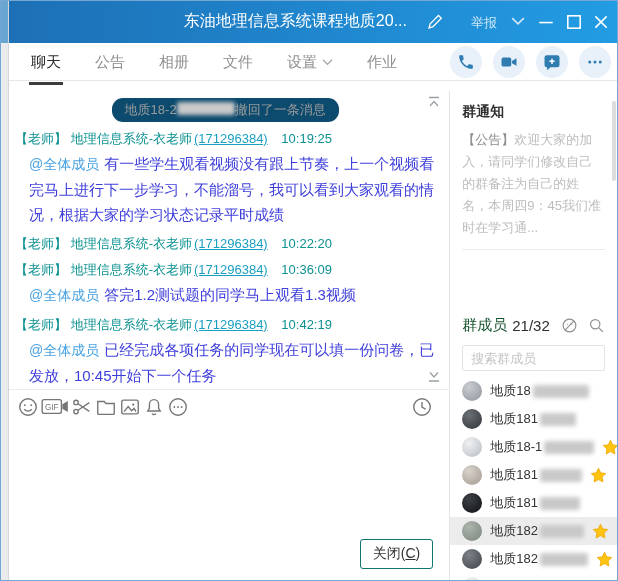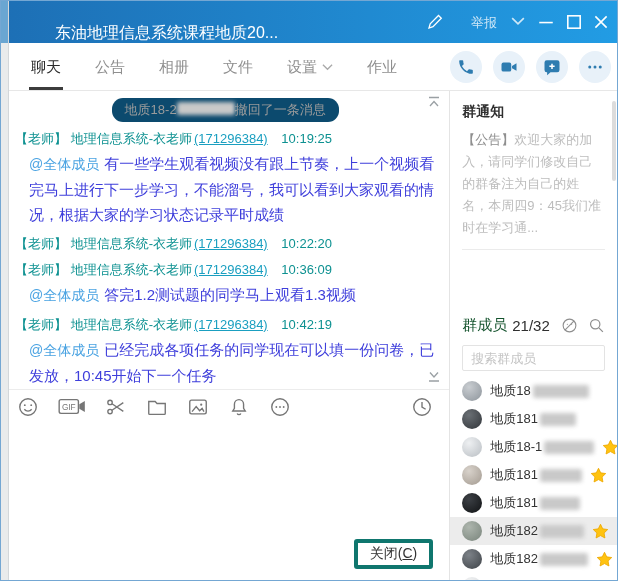--- a/index.html
+++ b/index.html
@@ -7,32 +7,32 @@
   body { font-family:"Liberation Sans","DejaVu Sans",sans-serif; }
   .window{ position:relative; width:618px; height:581px; background:#fff; border:1px solid #74a7d3; overflow:hidden; }
 
   
   .behind-strip{ position:absolute; left:0; top:0; bottom:0; width:8px;
     background:linear-gradient(#6aa6d2 0 42px,#e9ebec 42px 100%); border-right:1px solid #d3d7da; z-index:5;}
 
   
   .titlebar{ position:absolute; left:0; top:0; width:100%; height:42px;
     background:linear-gradient(90deg,#1d6fb5,#229ce4); color:#fff; z-index:4;}
-  .titlebar .title{ position:absolute; left:54px; top:10px; width:340px; text-align:left;
-    font-size:16px; white-space:nowrap; overflow:hidden;margin-top:12px; }
+  .titlebar .title{ position:absolute; left:66px; top:10px; width:340px; text-align:right;
+    font-size:16px; white-space:nowrap; overflow:hidden; }
   .tb-ico{ position:absolute; top:12px; width:18px; height:18px; color:#fff; cursor:pointer; }
   .tb-edit{ left:425px; }
   .tb-report{ position:absolute; top:13px; right:120px; font-size:13px; color:rgba(255,255,255,.78); cursor:pointer;}
   .tb-chev{ right:92px; top:15px; width:14px; height:10px; color:rgba(255,255,255,.78);}
   .tb-min{ right:62px; }
   .tb-max{ right:34px; }
   .tb-close{ right:7px; }
 
   
-  .tabbar{ position:absolute; left:0; top:42px; width:100%; height:48px; background:#fff;
+  .tabbar{ position:absolute; left:0; top:42px; width:100%; height:38px; background:#fff;
     border-bottom:1px solid #e7e7e7; display:flex; align-items:center; padding-left:28px; z-index:3;}
   .tab{ font-size:15px; color:#8f8f8f; height:47px; line-height:47px; margin-right:30px; padding:0 2px; cursor:pointer; white-space:nowrap;}
   .tab.active{ color:#2b2b2b; border-bottom:3px solid #3c3c3c; }
   .tab-set{ display:flex; align-items:center; gap:5px; }
   .tab-set .chev{ width:11px; height:8px; color:#a9a9a9; }
   .tab-actions{ margin-left:auto; display:flex; gap:11px; padding-right:6px; }
   .act-circle{ width:32px; height:32px; border-radius:50%; background:#e8f1f9; color:#2e7cb0;
     display:flex; align-items:center; justify-content:center; cursor:pointer; }
   .act-circle svg{ width:18px; height:18px; }
 
@@ -51,26 +51,26 @@
   .msg-head{ font-size:13px; color:#0d9191; white-space:nowrap; }
   .msg-head .uid{ color:#1a9fc0; text-decoration:underline; cursor:pointer; margin:0 2px;}
   .msg-head .time{ margin-left:8px; }
   .msg-body{ margin:3px 0 0 14px; font-size:15px; line-height:25px; color:#3e3edb; }
   .mention{ color:#4aa3e2; font-size:14px; margin-right:5px; cursor:pointer;}
   .blur{ display:inline-block; height:13px; border-radius:2px; background:#c9c9c9;
     filter:blur(2px); vertical-align:-1px; }
   .blur.blue{ background:#c3cbe4; }
 
   
-  .composer-toolbar{ height:34px; display:flex; align-items:center; gap:19px; padding:0 16px; }
+  .composer-toolbar{ height:34px; display:flex; align-items:center; gap:2px; padding:0 16px; }
   .ct-ico{ width:22px; height:22px; color:#767676; cursor:pointer; }
   .ct-right{ margin-left:auto; }
   .composer-input{ flex:1; cursor:text; }
   .composer-actions{ height:52px; display:flex; align-items:center; justify-content:flex-end; gap:14px; padding-right:16px;}
-  .btn-close{ height:30px; min-width:72px; background:#fff; border:4px solid #0f766e; border-radius:3px;
+  .btn-close{ height:30px; min-width:72px; background:#fff; border:1px solid #0f766e; border-radius:3px;
     font-size:14px; color:#333; cursor:pointer; padding:0 12px; font-family:inherit;}
   .btn-send{ height:30px; display:flex; align-items:stretch; background:#147fca; border-radius:3px; overflow:hidden; cursor:pointer;}
   .btn-send .send-main{ display:flex; align-items:center; padding:0 16px; color:#fff; font-size:14px;}
   .btn-send .send-arrow{ display:flex; align-items:center; justify-content:center; width:26px;
     border-left:1px solid rgba(255,255,255,.45); color:#fff;}
   .btn-send .send-arrow svg{ width:11px; height:8px; }
   .u{ text-decoration:underline; }
 
   
   .notice-title{ margin-top:12px; font-size:14px; color:#2f2f2f; font-weight:bold; }

